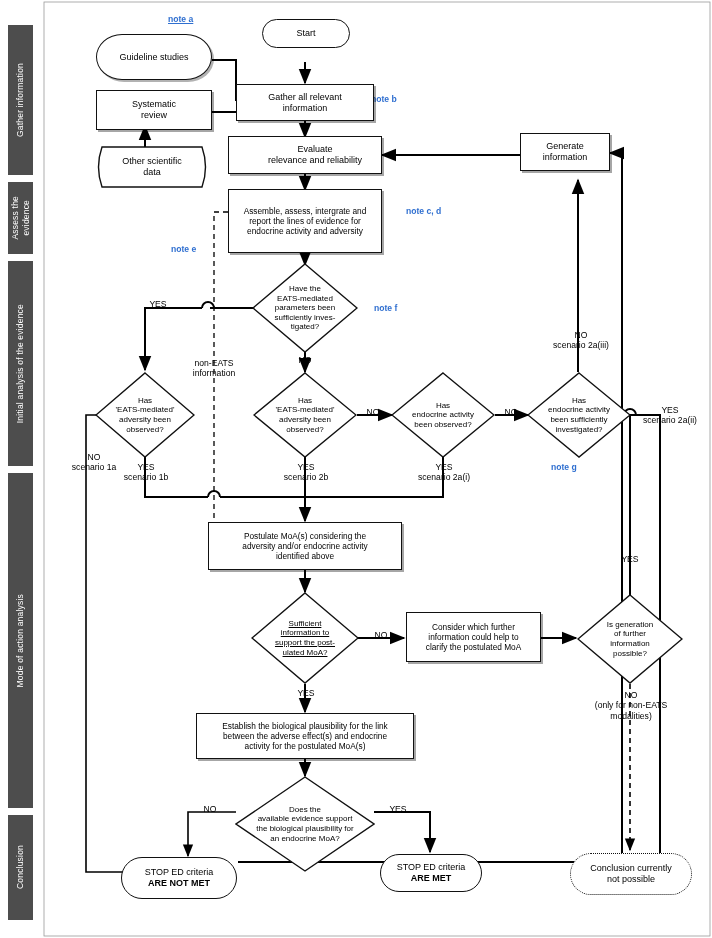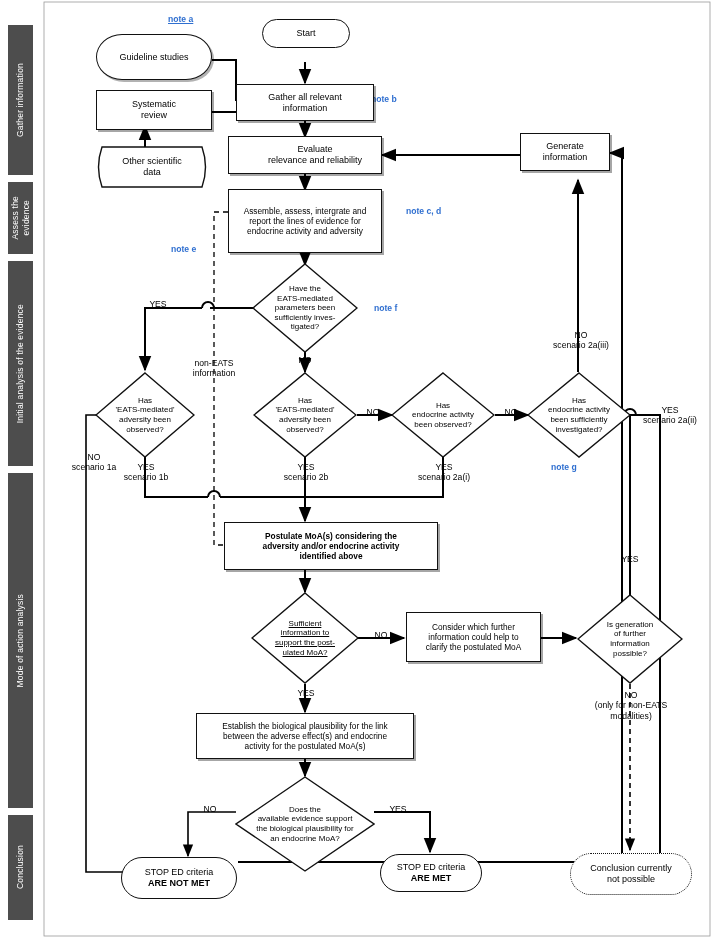--- a/index.html
+++ b/index.html
@@ -241,21 +241,21 @@
   <div class="dia" style="left:527px;top:372px;width:104px;height:86px;">
     <svg viewBox="0 0 104 86" preserveAspectRatio="none">
       <path d="M52,1 L103,43 L52,85 L1,43 z" fill="#fff" stroke="#111" stroke-width="1.4"></path>
     </svg>
     <div class="lbl" style="white-space:pre-line;font-size:8px;">Has
 endocrine activity
 been sufficiently
 investigated?</div>
   </div>
 
-  <div class="node rect" style="left:224px;top:522px;width:214px;height:48px;font-weight:bold;">
+  <div class="node rect" style="left:208px;top:522px;width:194px;height:48px;">
     <span style="white-space:pre-line;font-size:8.3px;">Postulate MoA(s) considering the
 adversity and/or endocrine activity
 identified above</span>
   </div>
 
   <div class="dia" style="left:251px;top:592px;width:108px;height:92px;">
     <svg viewBox="0 0 108 92" preserveAspectRatio="none">
       <path d="M54,1 L107,46 L54,91 L1,46 z" fill="#fff" stroke="#111" stroke-width="1.4"></path>
     </svg>
     <div class="lbl" style="white-space:pre-line;font-size:8px;text-decoration:underline;">Sufficient

